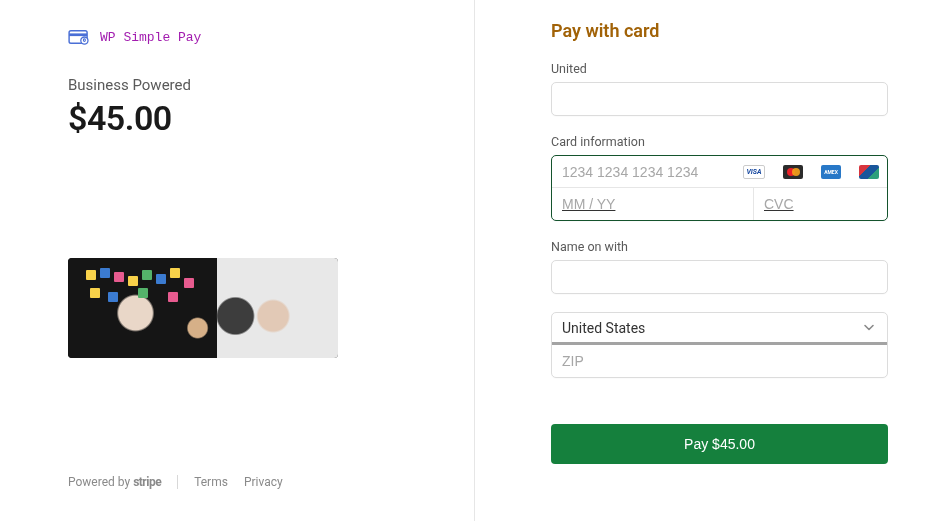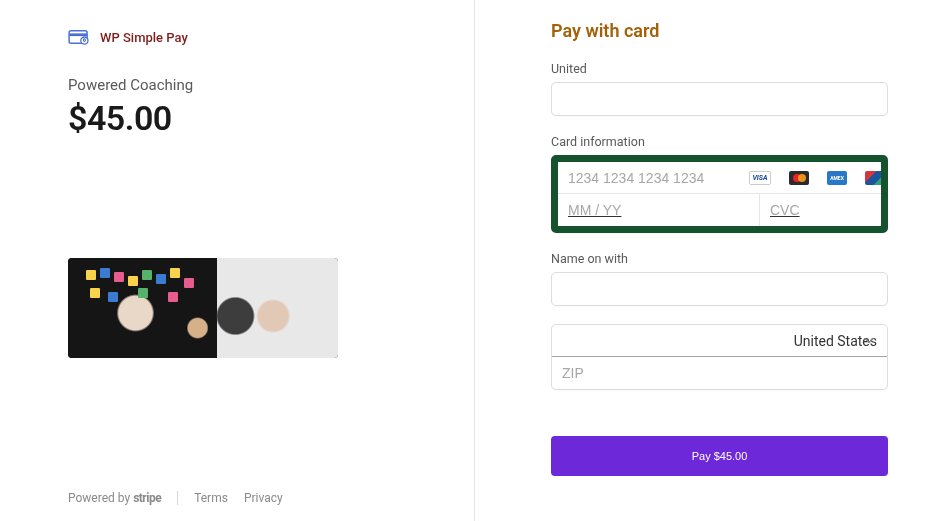--- a/index.html
+++ b/index.html
@@ -33,21 +33,22 @@
       margin-bottom: 30px;
     }
     .brand-icon {
       width: 22px;
       height: 18px;
       color: #4a6fd6;
     }
     .brand-name {
       font-size: 13px;
       font-weight: 500;
-      color: #7f1d1d;
+      color: #a21caf;
+      font-family: Liberation Mono, monospace;
     }
     .product-name {
       font-size: 15px;
       color: #5a5a5a;
       margin-bottom: 4px;
     }
     .price {
       font-size: 34px;
       font-weight: 600;
       color: #1a1a1a;
@@ -78,21 +79,21 @@
       position: absolute;
       width: 10px; height: 10px;
       border-radius: 1px;
     }
     .sticky.y { background:#f8d24a; }
     .sticky.b { background:#3b7bd0; }
     .sticky.p { background:#e75b8f; }
     .sticky.g { background:#54b26a; }
     .footer {
       position: absolute;
-      bottom: 16px;
+      bottom: 32px;
       left: 68px;
       display: flex;
       align-items: center;
       gap: 16px;
       color: #8a8a8a;
       font-size: 12px;
     }
     .footer-divider {
       width: 1px;
       height: 14px;
@@ -135,21 +136,21 @@
       padding: 0 10px;
       font-size: 14px;
       color: #333;
       background: #fff;
       outline: none;
       box-shadow: 0 1px 1px rgba(0,0,0,0.02);
     }
     .text-input::placeholder { color: #a7a7a7; }
 
     .card-box {
-      border: 7px solid #14532d;
+      border: 1px solid #14532d;
       border-radius: 5px;
       overflow: hidden;
       box-shadow: 0 1px 1px rgba(0,0,0,0.02);
     }
     .card-row1 {
       display: flex;
       align-items: center;
       height: 32px;
       padding: 0 10px;
       border-bottom: 1px solid #e6e6e6;
@@ -212,24 +213,23 @@
       border: 1px solid #dcdcdc;
       border-radius: 5px;
       overflow: hidden;
       box-shadow: 0 1px 1px rgba(0,0,0,0.02);
     }
     .select-row {
       display: flex;
       align-items: center;
       height: 32px;
       padding: 0 10px;
-      border-bottom: 1px solid #a3a3a3;
+      border-bottom: 3px solid #a3a3a3;
       position: relative;
       cursor: pointer;
-      justify-content: flex-end;
     }
     .select-value {
       font-size: 14px;
       color: #333;
     }
     .chev {
       position: absolute;
       right: 12px;
       top: 50%;
       transform: translateY(-50%);
@@ -246,44 +246,44 @@
       background: transparent;
     }
     .zip-input::placeholder { color: #a7a7a7; }
 
     .pay-button {
       margin-top: 28px;
       width: 100%;
       height: 40px;
       border: none;
       border-radius: 4px;
-      background: #6d28d9;
+      background: #15803d;
       color: #fff;
-      font-size: 11px;
+      font-size: 14px;
       font-weight: 500;
       cursor: pointer;
     }
   </style>
 </head>
 <body>
 
 <div class="left">
   <div class="brand">
     <span class="brand-icon">
       <svg viewBox="0 0 24 20" width="22" height="18">
         <rect x="1" y="3" width="20" height="14" rx="2" fill="none" stroke="#4a6fd6" stroke-width="1.6"></rect>
         <rect x="1" y="6" width="20" height="3" fill="#4a6fd6"></rect>
         <circle cx="18" cy="14" r="4" fill="#fff" stroke="#4a6fd6" stroke-width="1.4"></circle>
         <rect x="17" y="12" width="2" height="3" rx="1" fill="none" stroke="#4a6fd6" stroke-width="1.2"></rect>
       </svg>
     </span>
     <span class="brand-name">WP Simple Pay</span>
   </div>
 
-  <div class="product-name">Powered Coaching</div>
+  <div class="product-name">Business Powered</div>
   <div class="price">$45.00</div>
 
   <div class="product-image">
     <div class="sticky y" style="left:18px;top:12px"></div>
     <div class="sticky b" style="left:32px;top:10px"></div>
     <div class="sticky p" style="left:46px;top:14px"></div>
     <div class="sticky y" style="left:60px;top:18px"></div>
     <div class="sticky g" style="left:74px;top:12px"></div>
     <div class="sticky b" style="left:88px;top:16px"></div>
     <div class="sticky y" style="left:102px;top:10px"></div>

